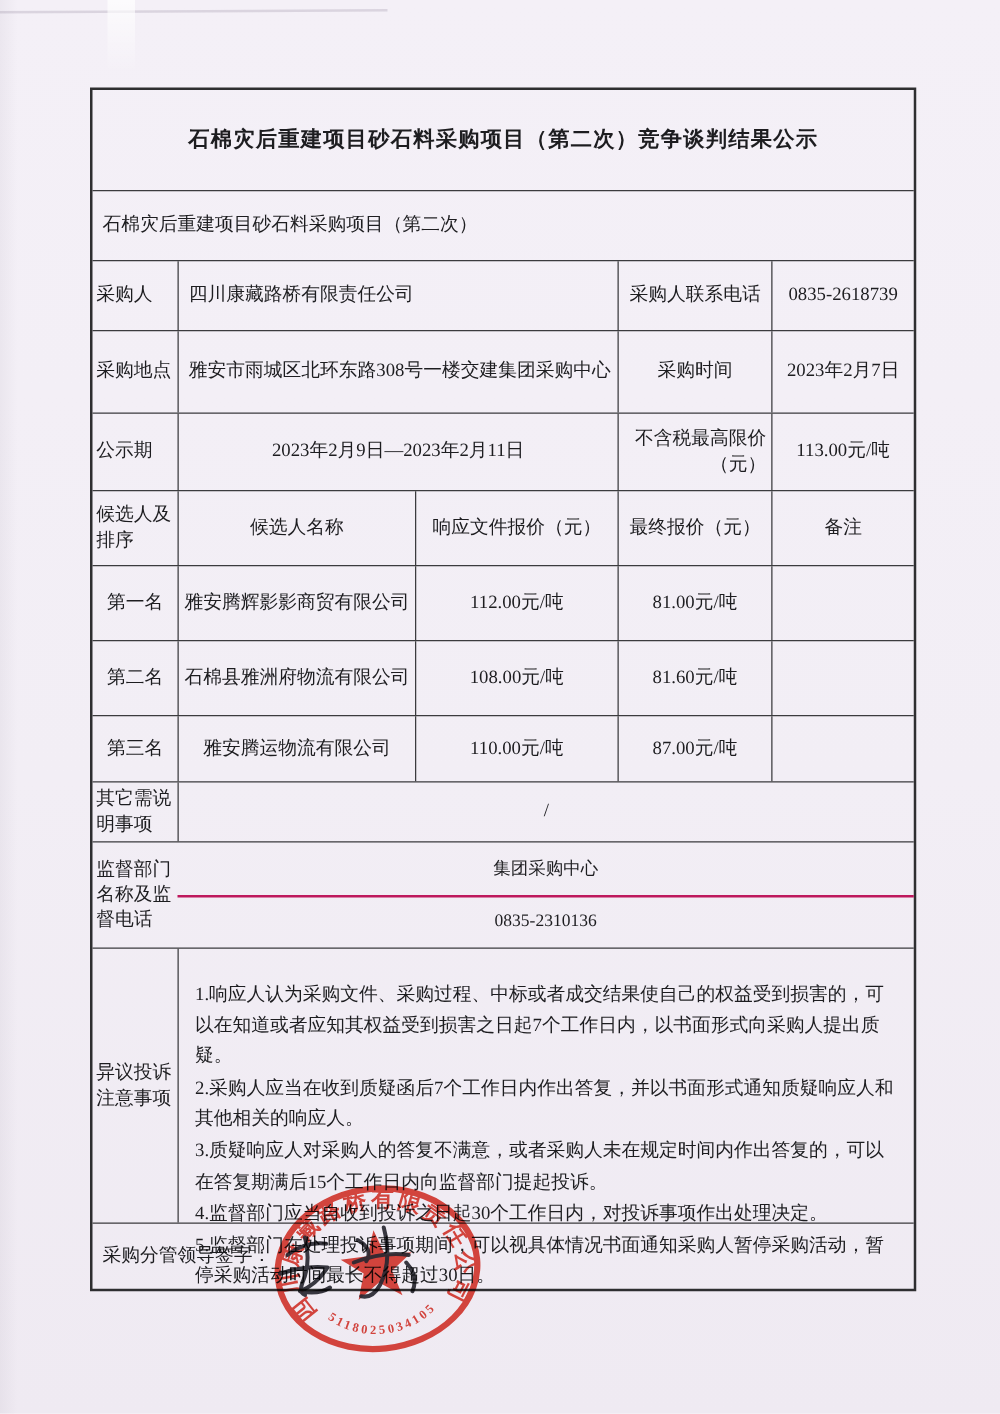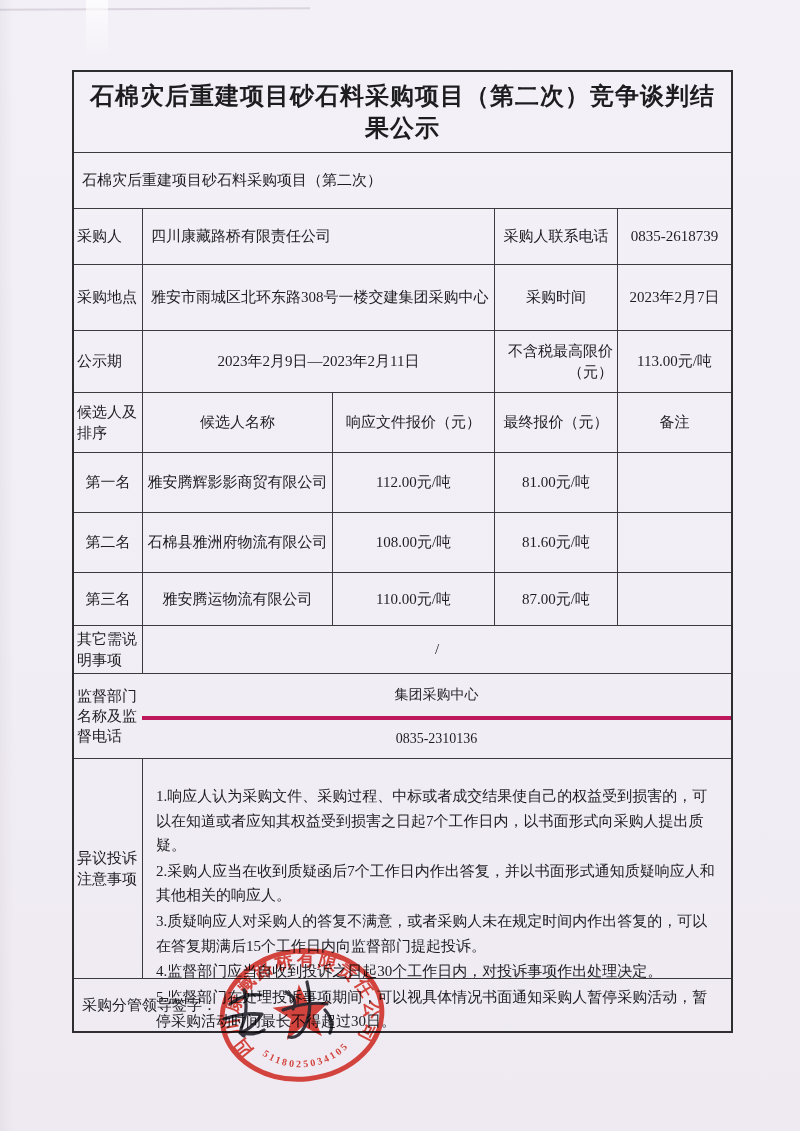--- a/index.html
+++ b/index.html
@@ -21,25 +21,25 @@
     border:2px solid #2e2e30;box-sizing:border-box;
   }
   .row{display:flex;border-top:1px solid #3b3b3e;box-sizing:border-box;align-items:stretch;}
   .row:first-child{border-top:none;}
   .cell{box-sizing:border-box;border-left:1px solid #3b3b3e;display:flex;align-items:center;
     font-size:15px;line-height:1.35;padding:2px 4px;}
   .cell:first-child{border-left:none;}
   .center{justify-content:center;text-align:right;}
   .grow{flex:1 1 auto;}
   .label{width:68px;flex:0 0 68px;padding:2px 3px;}
-  .title-cell{justify-content:center;text-align:center;font-weight:bold;font-size:24px;letter-spacing:1px;}
+  .title-cell{justify-content:center;text-align:center;font-weight:bold;font-size:17px;letter-spacing:1px;}
   .padL{padding-left:8px;}
   .sub-stack{flex:1 1 auto;display:flex;flex-direction:column;}
   .sub-row{display:flex;align-items:center;justify-content:center;box-sizing:border-box;font-size:14px;}
-  .sub-row + .sub-row{border-top:4px solid #be185d;}
+  .sub-row + .sub-row{border-top:2px solid #be185d;}
   .notice-cell{display:block;padding:24px 10px 8px 12px;font-size:15px;line-height:1.64;}
   .notice-item{margin:1px;}
   .seal-svg{position:absolute;left:190px;top:920px;width:240px;height:175px;
     mix-blend-mode:multiply;pointer-events:none;}
 </style>
 </head>
 <body>
 
 <div class="artifact-crease"></div>
 <div class="artifact-fold"></div>

